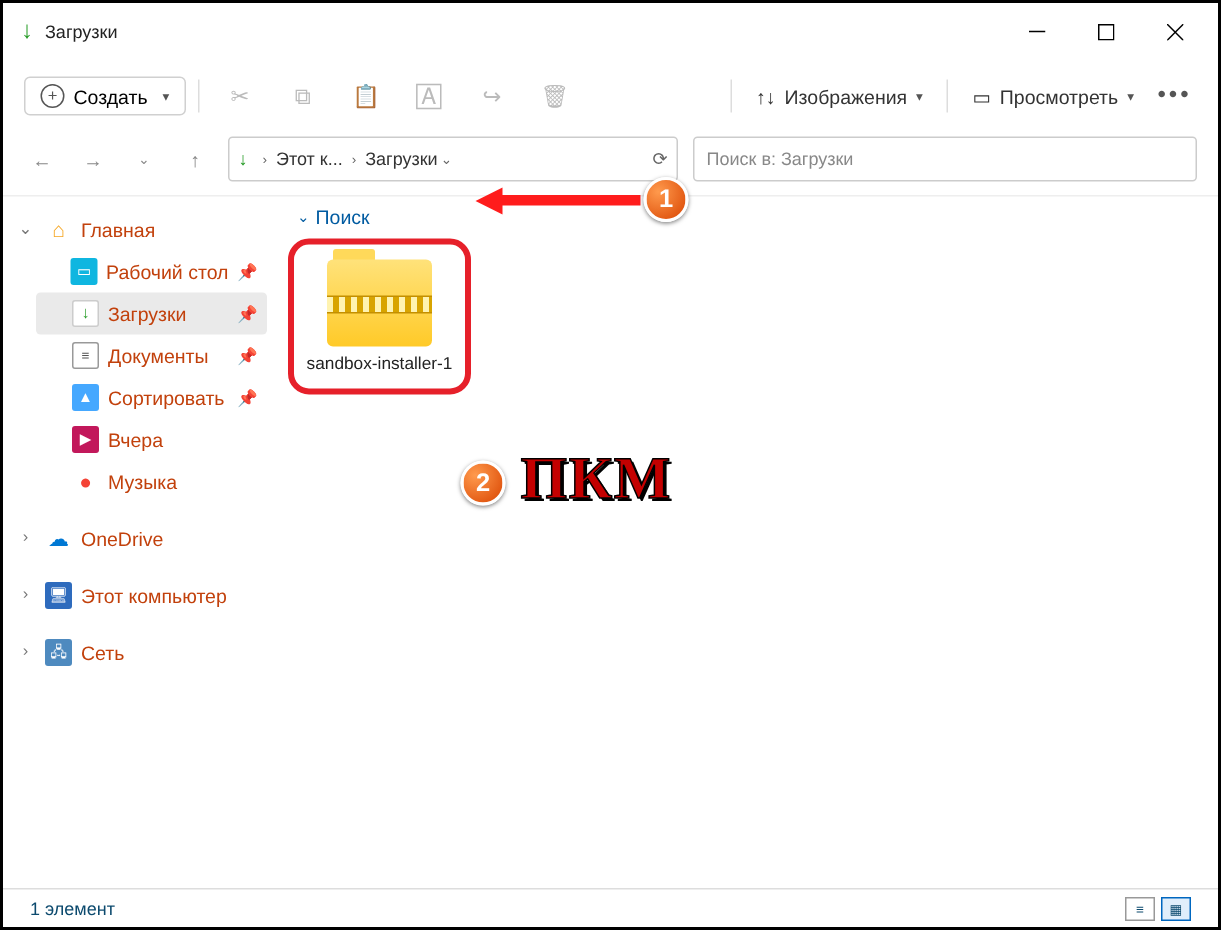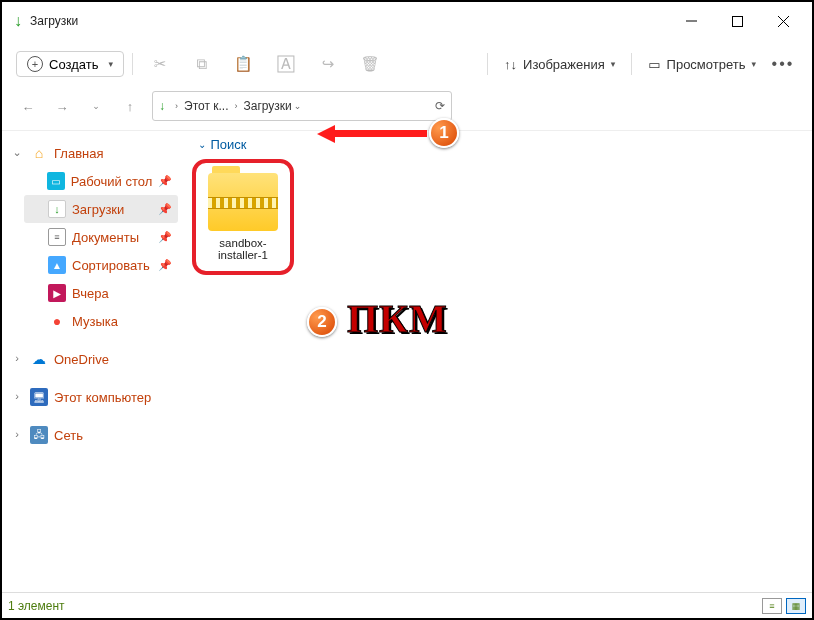--- a/index.html
+++ b/index.html
@@ -53,39 +53,39 @@
 .vid-ic { background:#c2185b; color:#fff; font-size:10px; }
 .mus-ic { color:#f44336; }
 .od-ic { color:#0078d4; }
 .pc-ic { background:#2e6bbd; color:#fff; font-size:10px; }
 .net-ic { background:#4e8abf; color:#fff; font-size:10px; }
 
 .content { flex:1; padding:6px 12px; position:relative; }
 .group-head { display:flex; align-items:center; gap:4px; color:#005ba1; font-size:13px; margin-bottom:6px; margin-left:4px; }
 .group-head .gchev { font-size:10px; }
 
-.file-box { position:absolute; left:10px; top:28px; width:102px; border:4px solid #e6202a; border-radius:14px; padding:6px 6px 10px 6px; text-align:center; }
+.file-box { position:absolute; left:10px; top:28px; width:122px; border:4px solid #e6202a; border-radius:14px; padding:6px 6px 10px 6px; text-align:center; }
 .zipf { width:70px; height:58px; margin:4px auto 6px; position:relative; }
 .zipf .fold { position:absolute; top:0; left:0; width:100%; height:100%; background:linear-gradient(#ffe27a,#ffca28); border-radius:4px; }
 .zipf .tab { position:absolute; top:-7px; left:4px; width:28px; height:10px; background:#ffd95a; border-radius:2px 2px 0 0; }
 .zipf .zip { position:absolute; top:24px; left:0; right:0; height:12px; background:repeating-linear-gradient(90deg,#fff3b0 0 4px,#d8a400 4px 8px); border-top:1px solid #c48f00; border-bottom:1px solid #c48f00; }
 .file-label { font-size:11.5px; color:#222; word-break:break-word; }
 
 .step-badge { width:30px; height:30px; border-radius:50%; display:flex; align-items:center; justify-content:center; color:#fff; font-weight:bold; font-size:17px; position:absolute; border:2px solid #fff; box-shadow:0 1px 3px rgba(0,0,0,.5); }
 .b1 { background:radial-gradient(circle at 30% 30%, #ff9a4d, #d94400); left:427px; top:116px; z-index:5; }
 .b2 { background:radial-gradient(circle at 30% 30%, #ff9a4d, #d94400); left:305px; top:305px; z-index:5; }
 
 .arrow1 { position:absolute; left:315px; top:123px; width:110px; height:16px; z-index:4; }
 .arrow1 .shaft { position:absolute; left:16px; top:5px; right:0; height:7px; background:#ff1c1c; }
 .arrow1 .head { position:absolute; left:0; top:0; width:0; height:0; border-right:18px solid #ff1c1c; border-top:9px solid transparent; border-bottom:9px solid transparent; }
 
 .pkm { position:absolute; left:345px; top:293px; font-size:40px; font-weight:900; color:#c40000; -webkit-text-stroke:1px #000; text-shadow:2px 2px 0 #000; letter-spacing:1px; font-family: "Times New Roman", serif; }
 
 
-.statusbar { height:26px; border-top:1px solid #ddd; display:flex; align-items:center; padding:0 6px; font-size:12px; color:#4d7c0f; }
+.statusbar { height:26px; border-top:1px solid #ddd; display:flex; align-items:center; padding:0 18px; font-size:12px; color:#0c4a6e; }
 .sb-right { margin-left:auto; display:flex; gap:4px; }
 .vicon { width:20px; height:16px; border:1px solid #999; display:flex; align-items:center; justify-content:center; font-size:9px; }
 .vicon.active { border:1px solid #0067c0; background:#e0eefb; }
 </style>
 </head>
 <body>
 
 <div class="inner">
 
   <div class="titlebar">
@@ -150,20 +150,23 @@
     <div class="navarrow">↑</div>
     <div class="breadcrumb">
       <span class="bc-icon">↓</span>
       <span class="sep2">›</span>
       <span>Этот к...</span>
       <span class="sep2">›</span>
       <span>Загрузки</span>
       <span class="sep2" style="margin-left:2px">⌄</span>
       <span class="refresh">⟳</span>
     </div>
+    <div class="searchbox">
+      <span>Поиск в: Загрузки</span>
+    </div>
   </div>
 
   <div class="body">
     <div class="sidebar">
       <div class="sb-item">
         <span class="sb-chev">⌄</span>
         <span class="sb-icon home-ic">⌂</span>
         <span class="sb-label">Главная</span>
       </div>
       <div class="sb-sub">

